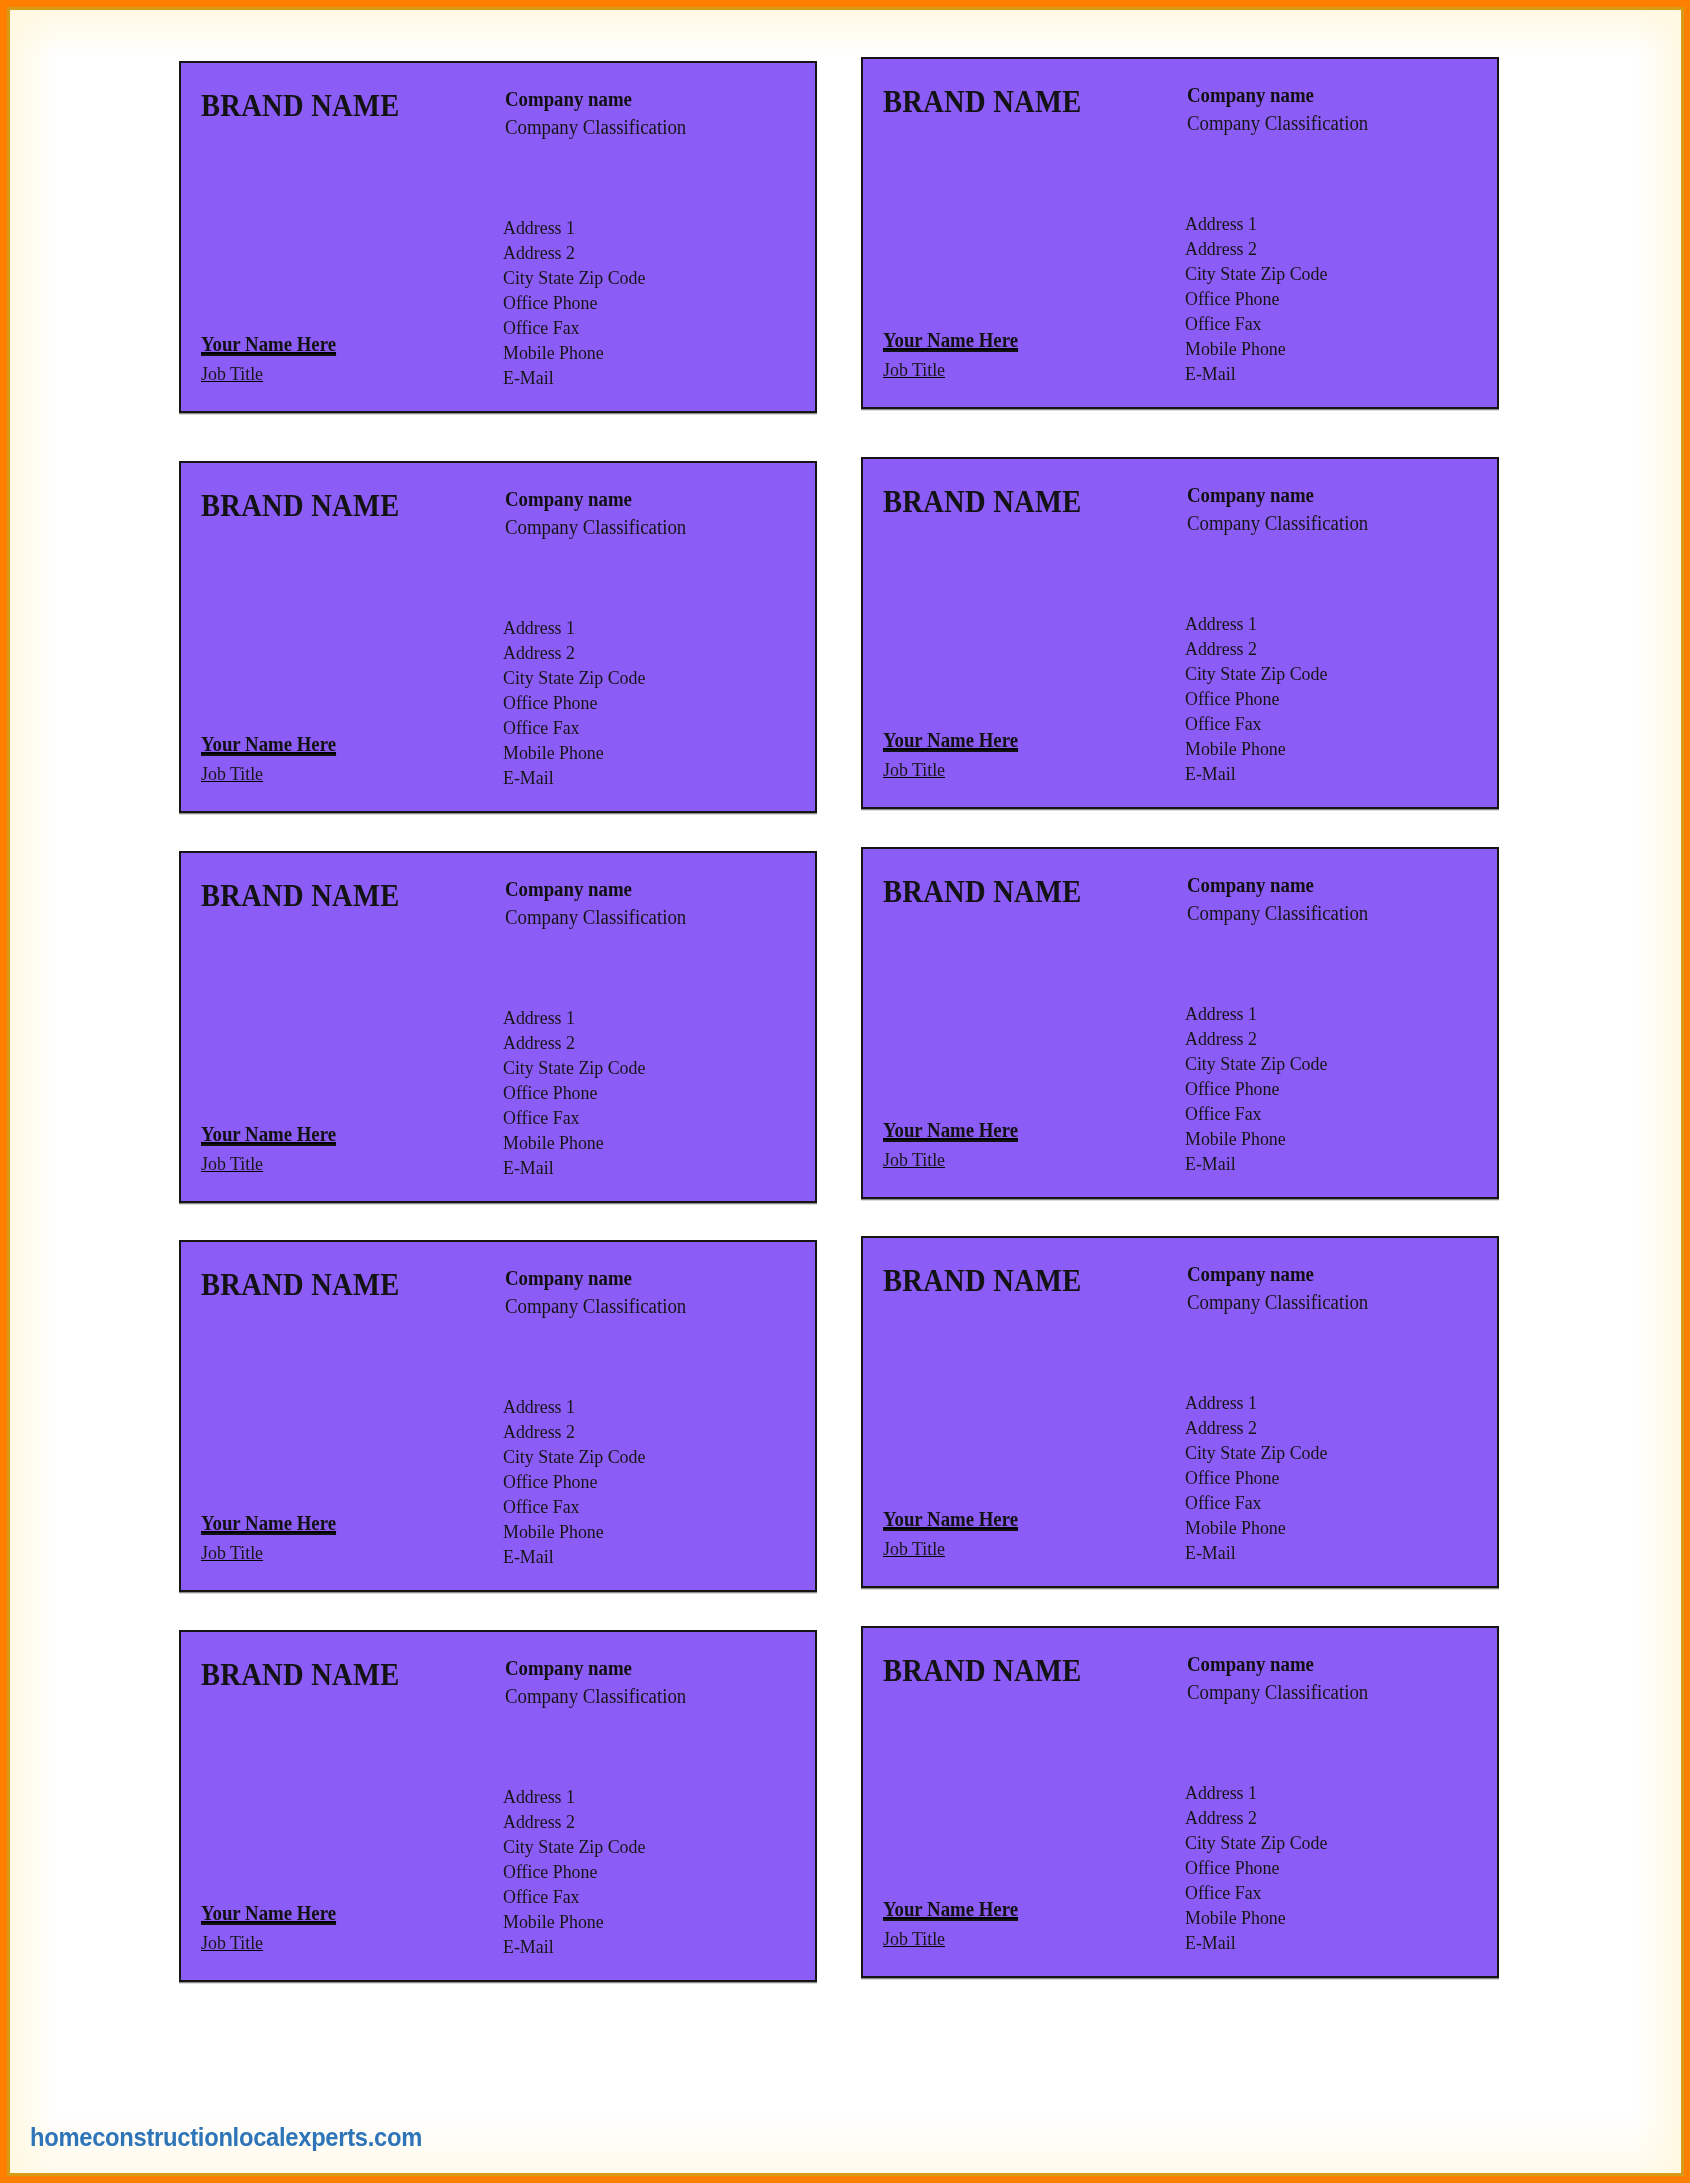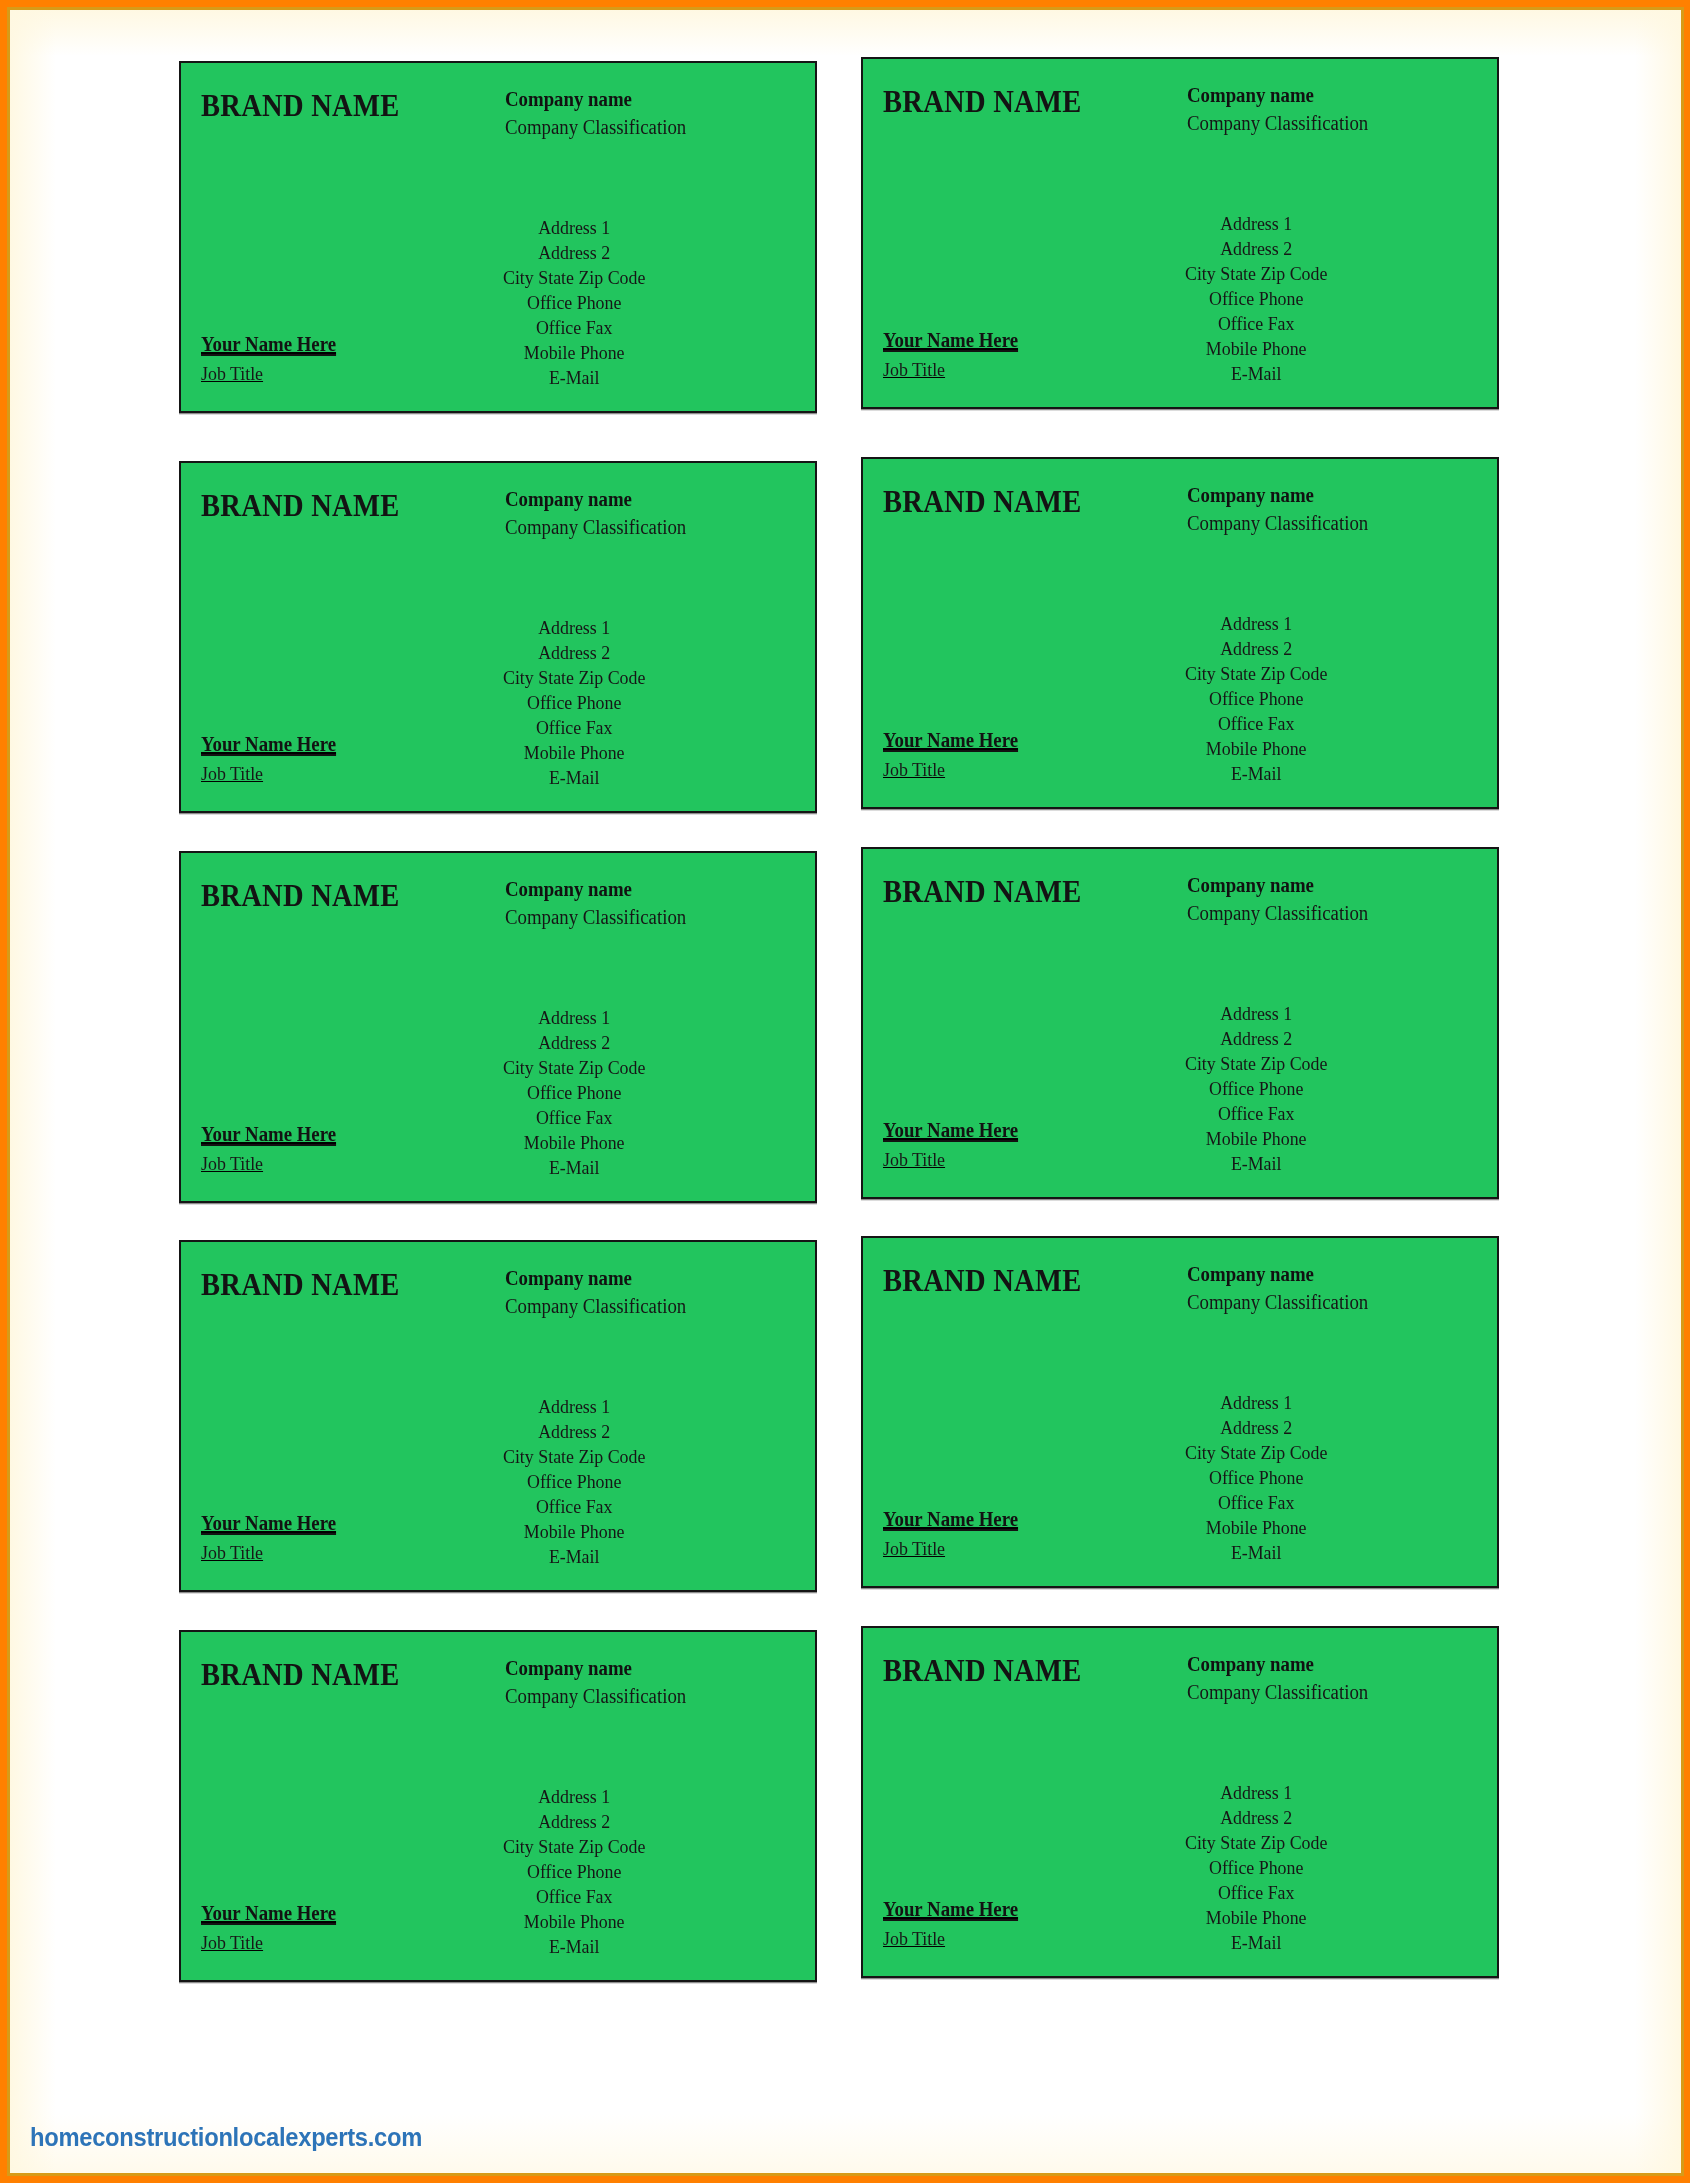--- a/index.html
+++ b/index.html
@@ -65,21 +65,21 @@
     top: 0;
     width: 1671px;
     height: 2164px;
   }
 
   .biz-card {
     position: absolute;
     box-sizing: border-box;
     width: 638px;
     height: 352px;
-    background: #22c55e;
+    background: #8b5cf6;
     border: 2.6px solid #151515;
     box-shadow: 0 1.3px 0 rgba(0,0,0,.45);
   }
   .biz-card.col-left  { left: 169px; }
   .biz-card.col-right { left: 851px; }
 
   .biz-card.row-1 { top: 51px;   }
   .biz-card.row-2 { top: 451px;  }
   .biz-card.row-3 { top: 841px; }
   .biz-card.row-4 { top: 1230px; }
@@ -158,21 +158,20 @@
     font-weight: normal;
     color: #161616;
     white-space: nowrap;
     transform: scaleX(.94);
     transform-origin: left center;
   }
   .contact-block {
     position: absolute;
     left: 322px;
     bottom: 21px;
-    text-align: center;
   }
   .contact-line {
     font-size: 19px;
     font-weight: normal;
     color: #161616;
     line-height: 25px;
     white-space: nowrap;
     transform: scaleX(.94);
     transform-origin: left center;
   }

